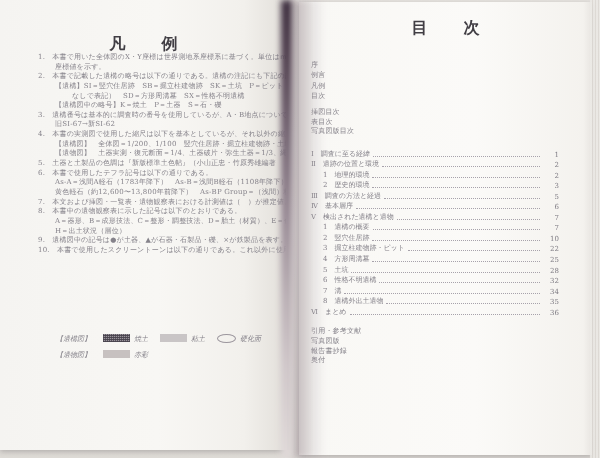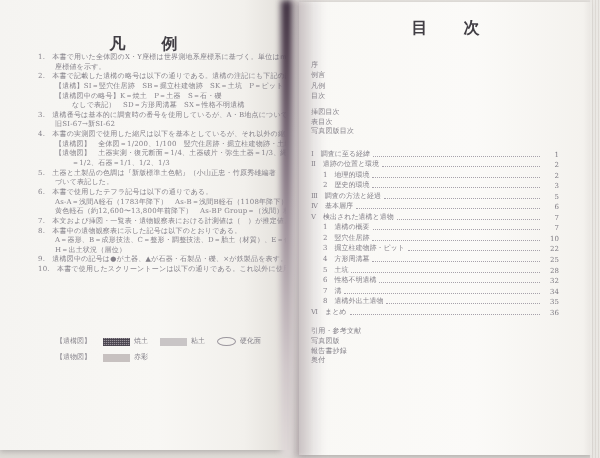--- a/index.html
+++ b/index.html
@@ -45,21 +45,21 @@
   .body-lines{position:absolute;top:53px;left:34px;width:252px;}
   .ln{
     height:9.65px;line-height:9.65px;font-size:7px;color:#85828a;
     white-space:nowrap;overflow:hidden;letter-spacing:.2px;
   }
   .i0{padding-left:4px;}
   .i1{padding-left:21px;}
   .i2{padding-left:38px;}
   
   .legend{position:absolute;top:334px;left:56px;width:230px;font-size:7px;color:#85828a;}
-  .lrow{display:flex;align-items:flex-end;height:12px;margin-bottom:4px;white-space:nowrap;}
+  .lrow{display:flex;align-items:flex-start;height:12px;margin-bottom:4px;white-space:nowrap;font-style:italic;}
   .lbl{margin-right:12px;}
   .sw{display:inline-block;width:27px;height:8px;margin-right:4px;}
   .sw-dark{
     background:
       repeating-linear-gradient(0deg,rgba(70,65,75,.9) 0 1px,rgba(0,0,0,0) 1px 2px),
       repeating-linear-gradient(90deg,#5d5862 0 1px,#9a939a 1px 2px);
   }
   .sw-gray{background:#c9c5c6;}
   .sw-gray2{background:#c7c1c0;}
   .sw-oval{width:17px;height:7px;border:1px solid #9b969d;border-radius:50%;background:transparent;}
@@ -85,30 +85,28 @@
 <div class="stage">
 
   <div class="page page-left scan">
     <div class="ptitle">凡　例</div>
 
     <div class="body-lines">
       <div class="ln i0">1.　本書で用いた全体図のX・Y座標は世界測地系座標系に基づく。単位はｍである。全体図における方眼は</div>
       <div class="ln i1">座標値を示す。</div>
       <div class="ln i0">2.　本書で記載した遺構の略号は以下の通りである。遺構の注記にも下記の記号を使用した。</div>
       <div class="ln i1">【遺構】SI＝竪穴住居跡　SB＝掘立柱建物跡　SK＝土坑　P＝ピット（遺構に付属するものは記号</div>
+      <div class="ln i2">なしで表記）　SD＝方形周溝墓　SX＝性格不明遺構</div>
       <div class="ln i1">【遺構図中の略号】K＝焼土　P＝土器　S＝石・礫</div>
-      <div class="ln i2">なしで表記）　SD＝方形周溝墓　SX＝性格不明遺構</div>
       <div class="ln i0">3.　遺構番号は基本的に調査時の番号を使用しているが、A・B地点については以下のように振り替えた。</div>
       <div class="ln i1">旧SI-67→新SI-62</div>
       <div class="ln i0">4.　本書の実測図で使用した縮尺は以下を基本としているが、それ以外の縮尺を使用した場合は図中に示した。</div>
       <div class="ln i1">【遺構図】　全体図＝1/200、1/100　竪穴住居跡・掘立柱建物跡・土坑＝1/60　方形周溝墓＝1/80</div>
       <div class="ln i1">【遺物図】　土器実測・復元断面＝1/4、土器破片・弥生土器＝1/3、縄文早期の撚糸文土器底部</div>
-      <div class="ln i2">＝1/2、石器＝1/1、1/2、1/3</div>
       <div class="ln i0">5.　土器と土製品の色調は『新版標準土色帖』（小山正忠・竹原秀雄編著　（財）日本色彩研究所）に基</div>
-      <div class="ln i1">づいて表記した。</div>
       <div class="ln i0">6.　本書で使用したテフラ記号は以下の通りである。</div>
       <div class="ln i1">As-A＝浅間A軽石（1783年降下）　As-B＝浅間B軽石（1108年降下）　As-YP＝（浅間）板鼻</div>
       <div class="ln i1">黄色軽石（約12,600〜13,800年前降下）　As-BP Group＝（浅間）板鼻褐色軽石群（約</div>
       <div class="ln i0">7.　本文および挿図・一覧表・遺物観察表における計測値は（　）が推定値、［　］が残存値を表す。</div>
       <div class="ln i0">8.　本書中の遺物観察表に示した記号は以下のとおりである。</div>
       <div class="ln i1">A＝器形、B＝成形技法、C＝整形・調整技法、D＝胎土（材質）、E＝色調、F＝残存率、G＝焼成、</div>
       <div class="ln i1">H＝出土状況（層位）</div>
       <div class="ln i0">9.　遺構図中の記号は●が土器、▲が石器・石製品・礫、×が鉄製品を表す。</div>
       <div class="ln i0">10.　本書で使用したスクリーントーンは以下の通りである。これ以外に使用した場合は図中に凡例として示した。</div>
     </div>

